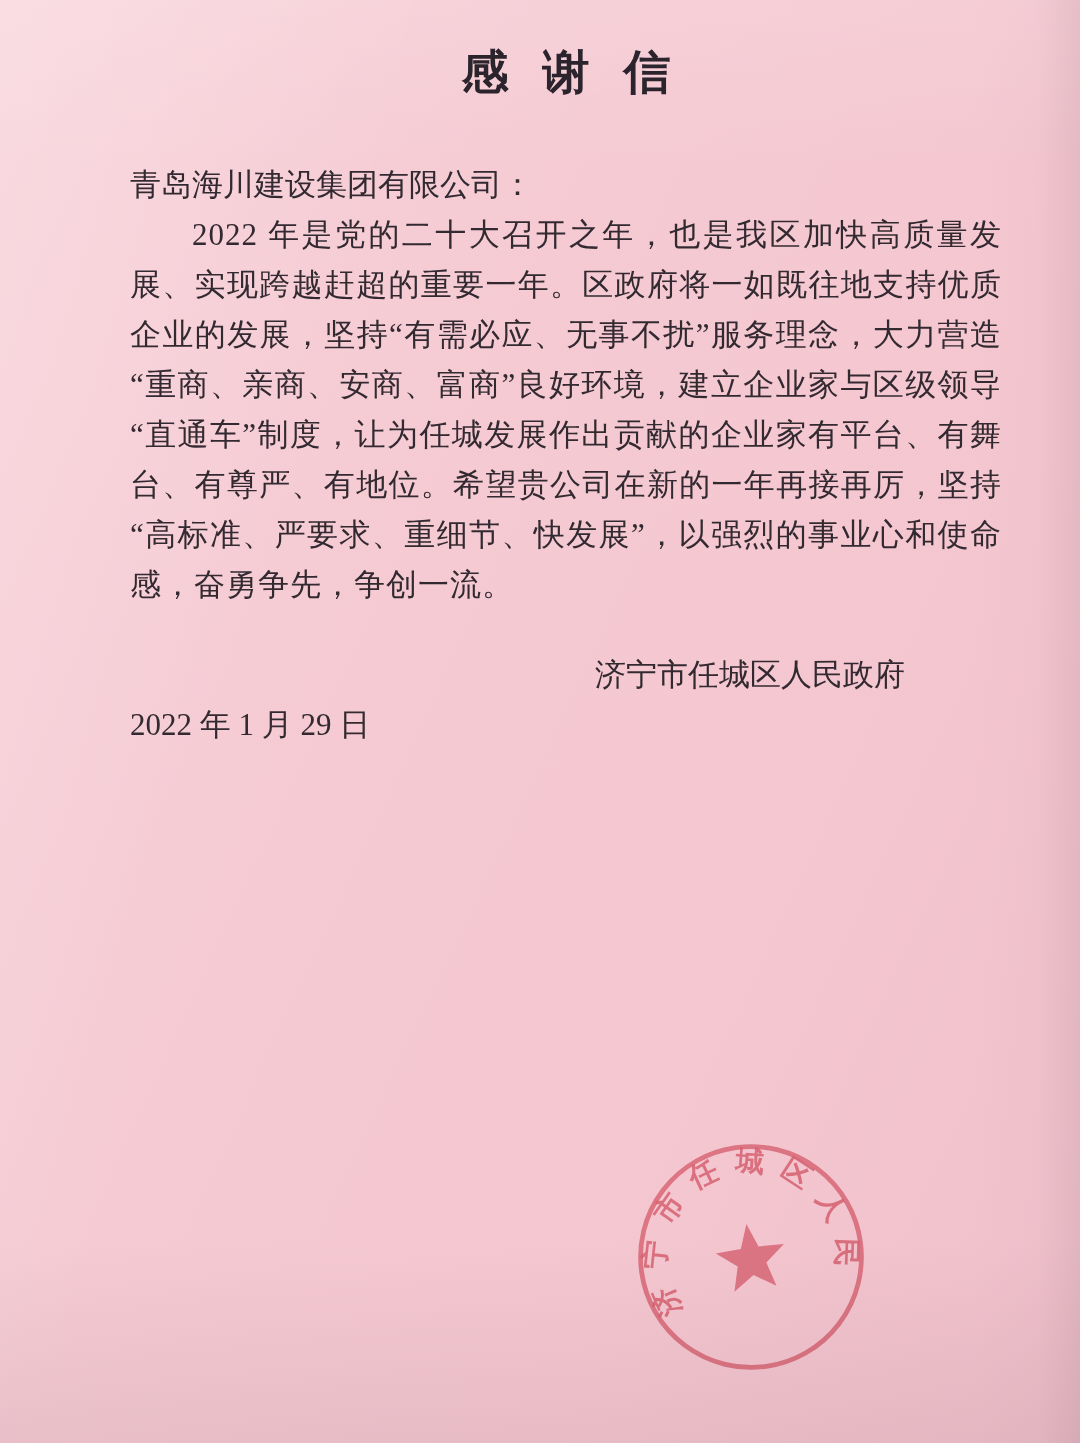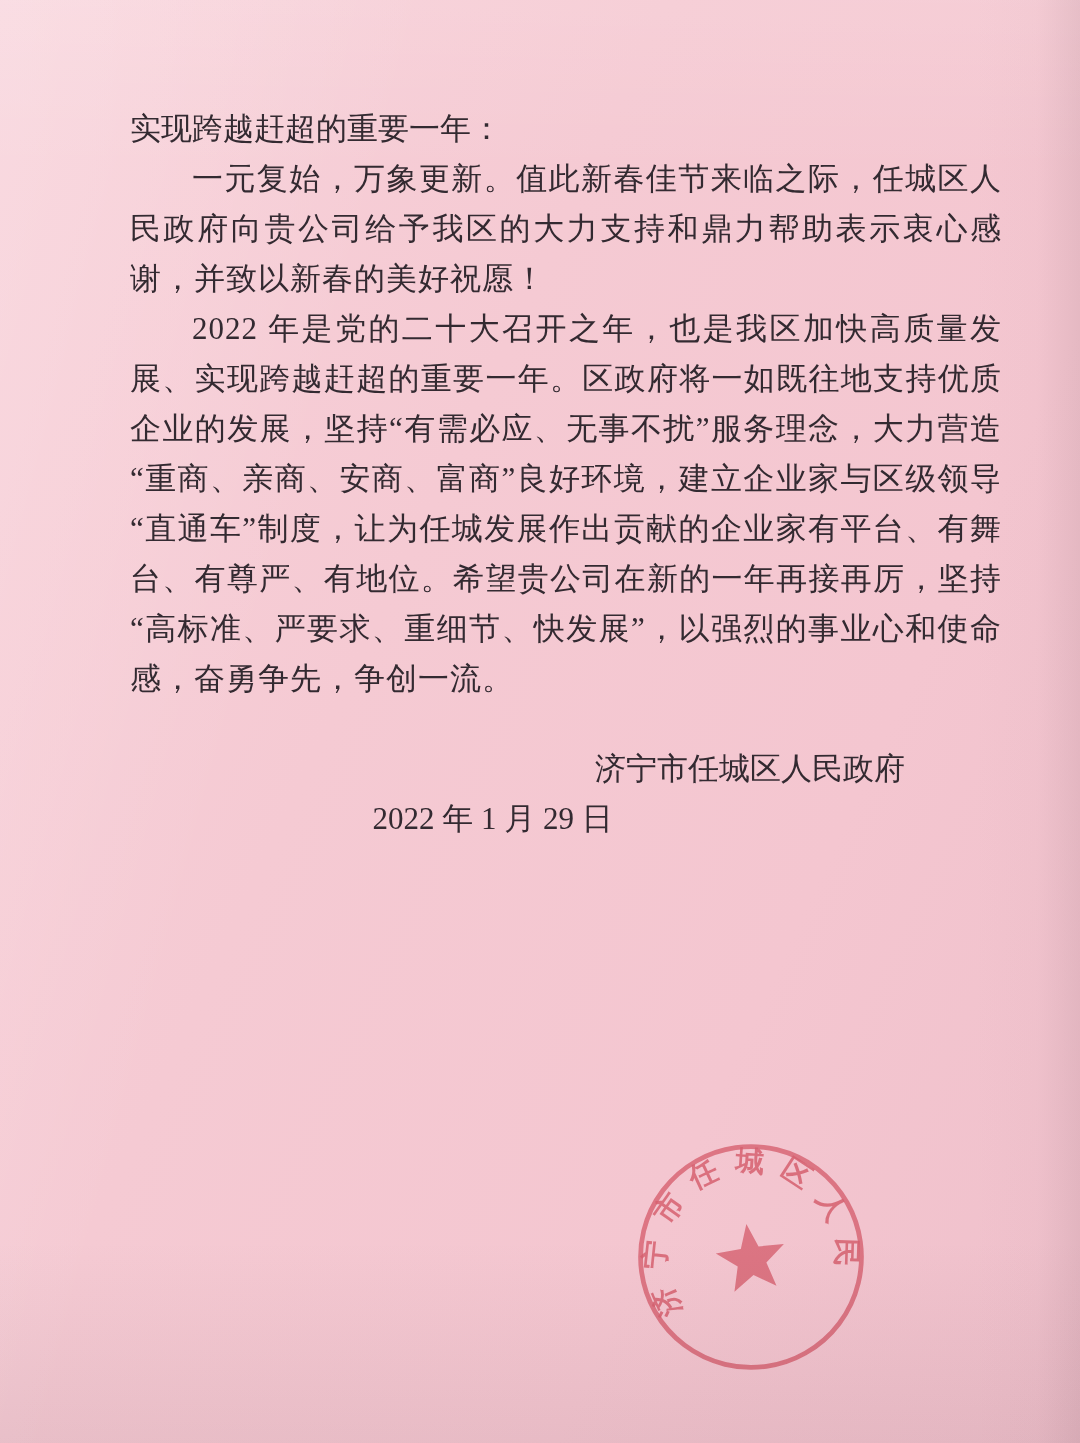--- a/index.html
+++ b/index.html
@@ -60,21 +60,21 @@
   }
   .sig-name {
     font-size: 31px;
     line-height: 50px;
     text-align: right;
     padding-right: 97px;
   }
   .sig-date {
     font-size: 31px;
     line-height: 50px;
-    text-align: center;
+    text-align: left;
     padding-right: 147px;
   }
   .seal {
     position: absolute;
     left: 632px;
     top: 1138px;
     width: 238px;
     height: 238px;
     color: var(--seal);
     mix-blend-mode: multiply;
@@ -87,24 +87,24 @@
     font-family: "Liberation Sans", "DejaVu Sans", sans-serif;
     font-weight: 700;
   }
 </style>
 </head>
 <body>
 
 <div class="paper">
   <div class="content">
 
+    <h1 class="title">感谢信</h1>
 
-    <div class="salutation">实现跨越赶超的重要一年：</div>
+    <div class="salutation">青岛海川建设集团有限公司：</div>
 
-    <p class="para">一元复始，万象更新。值此新春佳节来临之际，任城区人民政府向贵公司给予我区的大力支持和鼎力帮助表示衷心感谢，并致以新春的美好祝愿！</p>
 
 
     <p class="para">2022 年是党的二十大召开之年，也是我区加快高质量发展、实现跨越赶超的重要一年。区政府将一如既往地支持优质企业的发展，坚持“有需必应、无事不扰”服务理念，大力营造“重商、亲商、安商、富商”良好环境，建立企业家与区级领导“直通车”制度，让为任城发展作出贡献的企业家有平台、有舞台、有尊严、有地位。希望贵公司在新的一年再接再厉，坚持“高标准、严要求、重细节、快发展”，以强烈的事业心和使命感，奋勇争先，争创一流。</p>
 
 
     <div class="signature-block">
       <div class="sig-name">济宁市任城区人民政府</div>
       <div class="sig-date">2022 年 1 月 29 日</div>
     </div>
 

